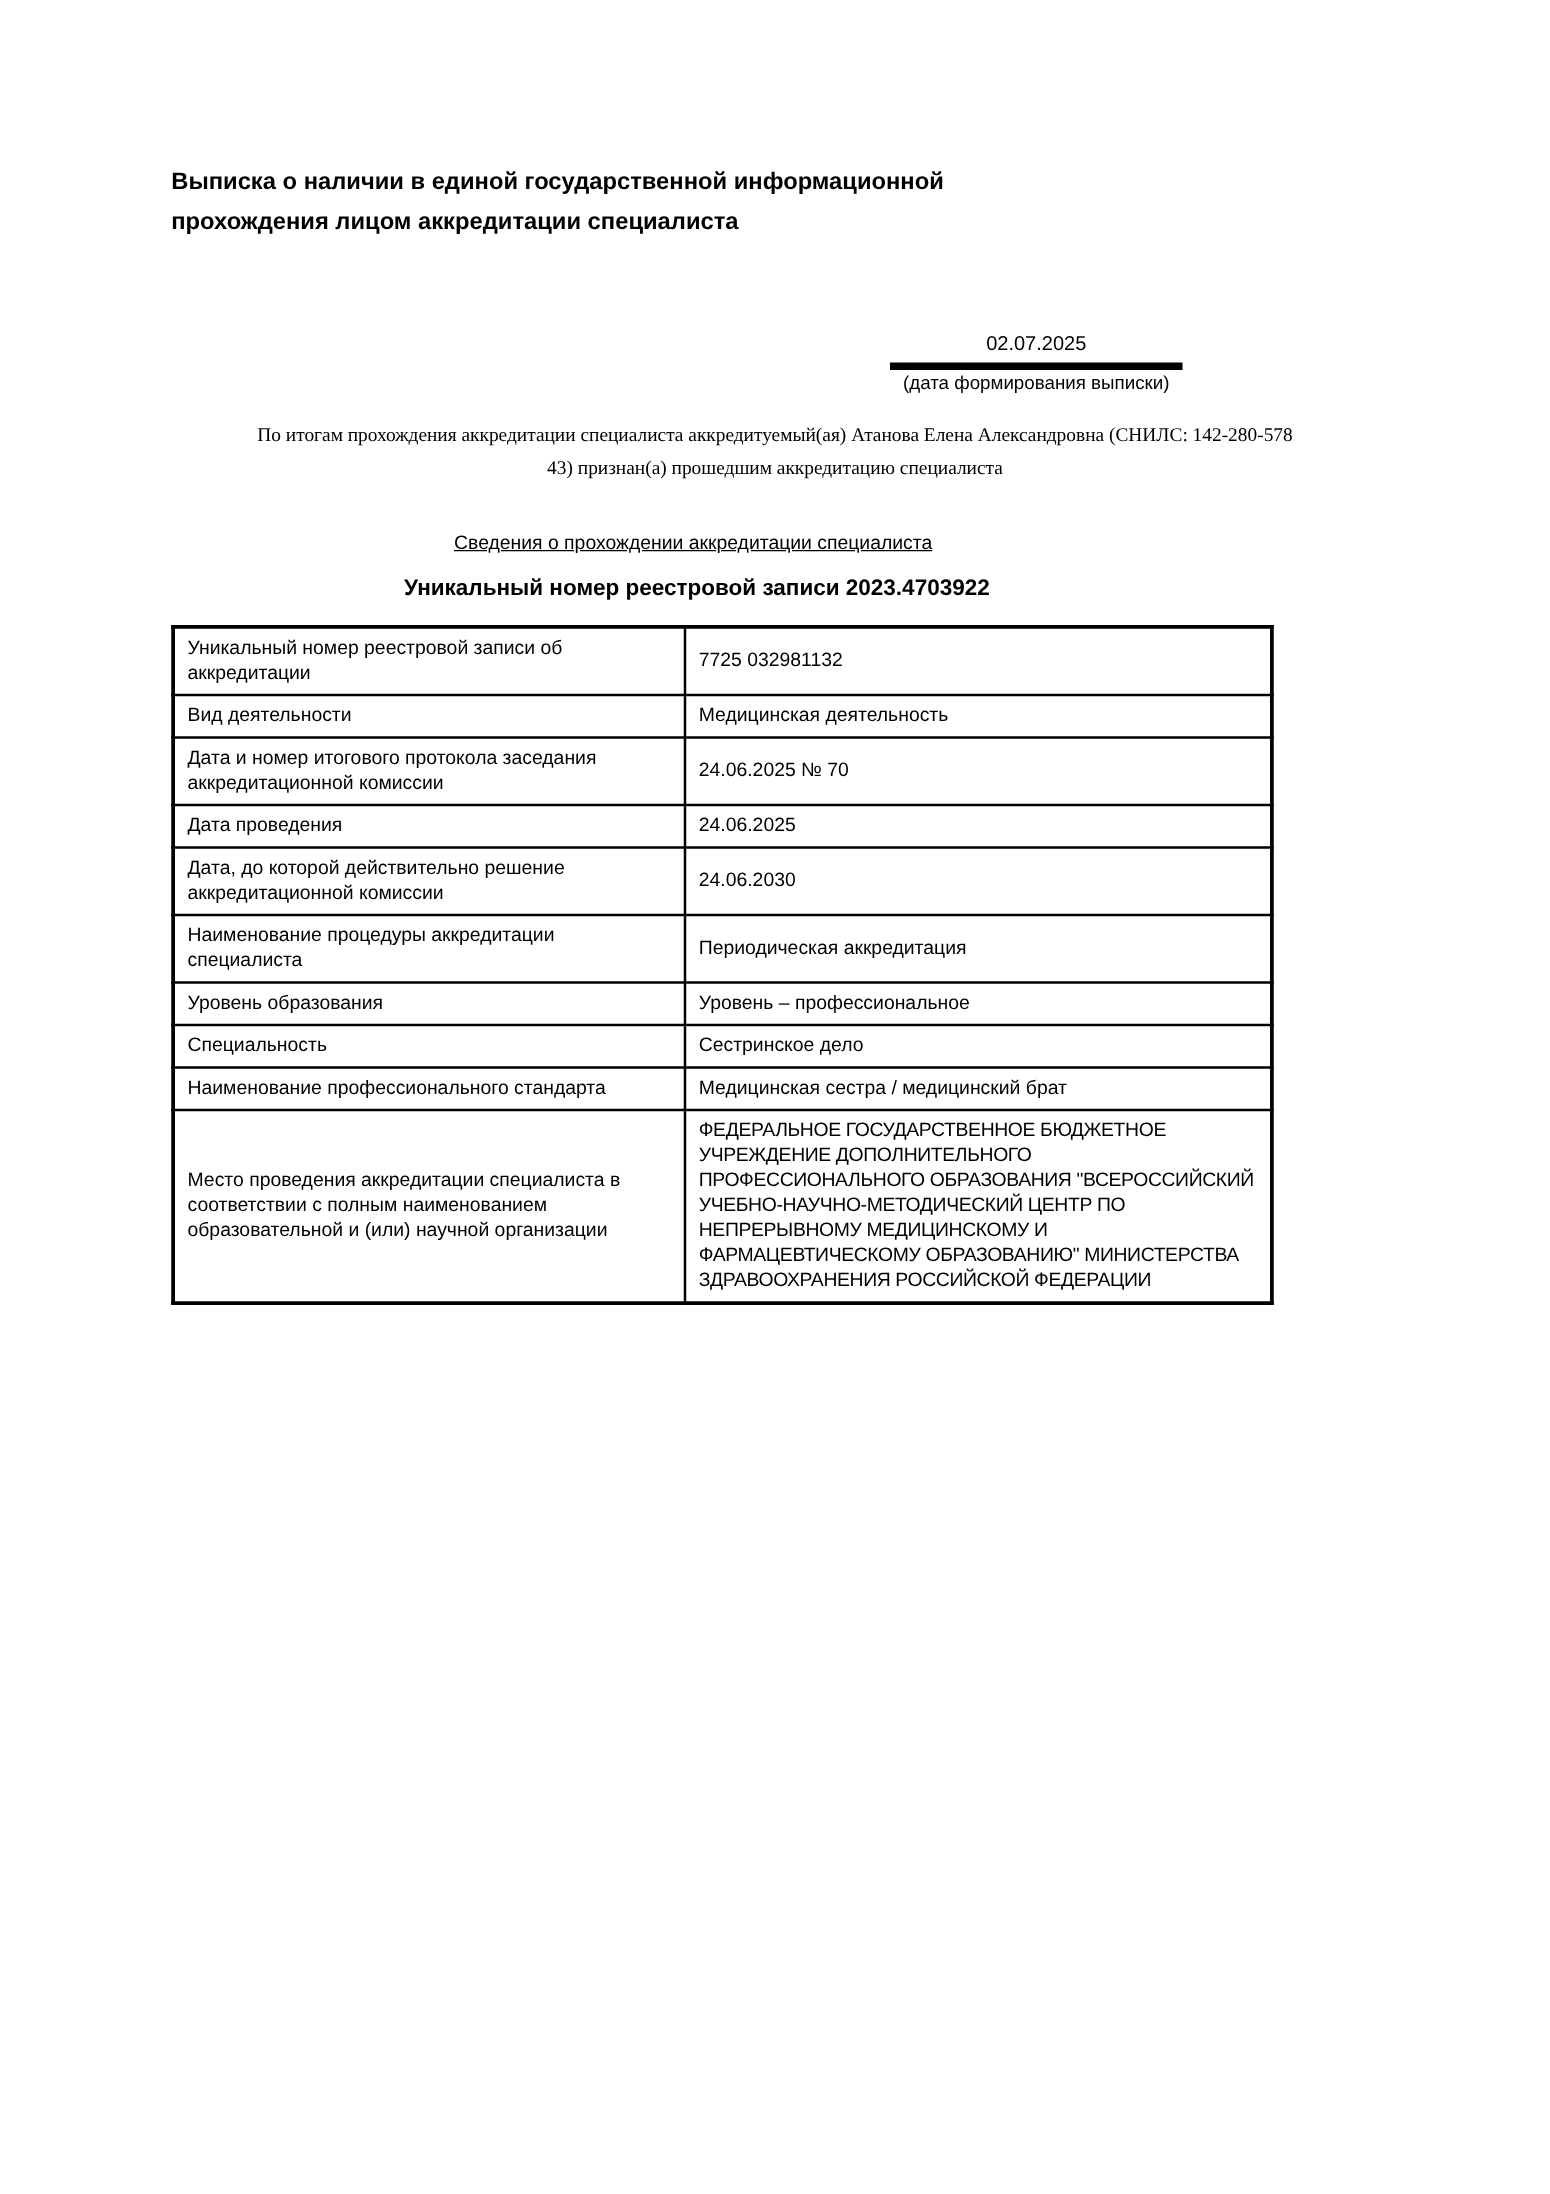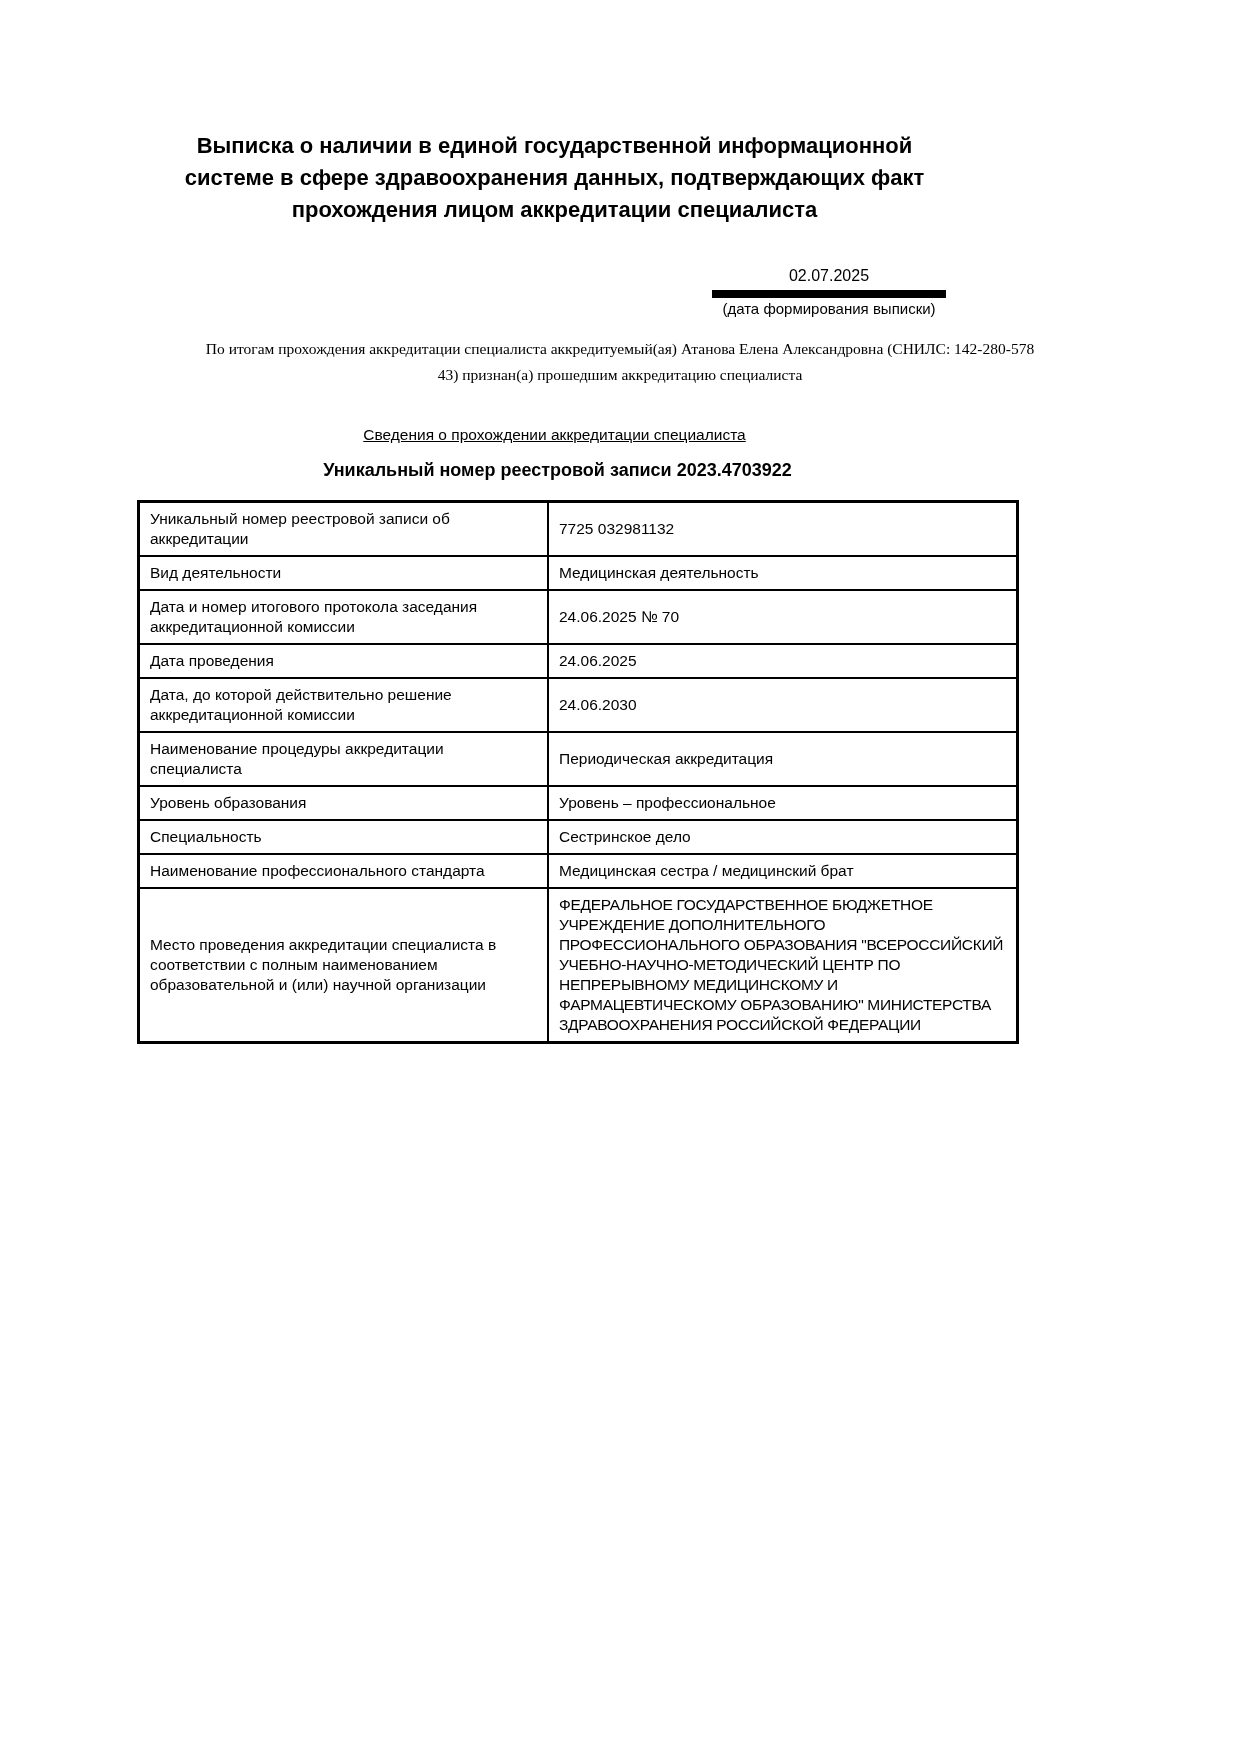--- a/index.html
+++ b/index.html
@@ -14,37 +14,37 @@
     background: #ffffff;
     font-family: "Liberation Sans", sans-serif;
     color: #000000;
     overflow: hidden;
   }
   .doc-title {
     position: absolute;
     top: 130px;
     left: 137px;
     width: 835px;
-    text-align: center;
-    font-size: 22px;
+    text-align: left;
+    font-size: 19px;
     font-weight: bold;
     line-height: 32px;
   }
   .date-block {
     position: absolute;
     top: 264px;
     left: 712px;
     width: 234px;
     text-align: center;
   }
   .date-value {
     font-size: 16px;
     line-height: 24px;
     padding-bottom: 2px;
-    border-bottom: 8px solid #000000;
+    border-bottom: 6px solid #000000;
   }
   .date-caption {
     font-size: 15px;
     line-height: 20px;
     margin-top: 1px;
   }
   .intro {
     position: absolute;
     top: 336px;
     left: 100px;
@@ -105,21 +105,20 @@
     padding-right: 4px;
   }
 </style>
 </head>
 <body>
 
 <div class="page">
 
   <div class="doc-title">
     <div>Выписка о наличии в единой государственной информационной</div>
-    <div>системе в сфере здравоохранения данных, подтверждающих факт</div>
     <div>прохождения лицом аккредитации специалиста</div>
   </div>
 
   <div class="date-block">
     <div class="date-value">02.07.2025</div>
     <div class="date-caption">(дата формирования выписки)</div>
   </div>
 
   <div class="intro">
     <div>По итогам прохождения аккредитации специалиста аккредитуемый(ая) Атанова Елена Александровна (СНИЛС: 142-280-578</div>

